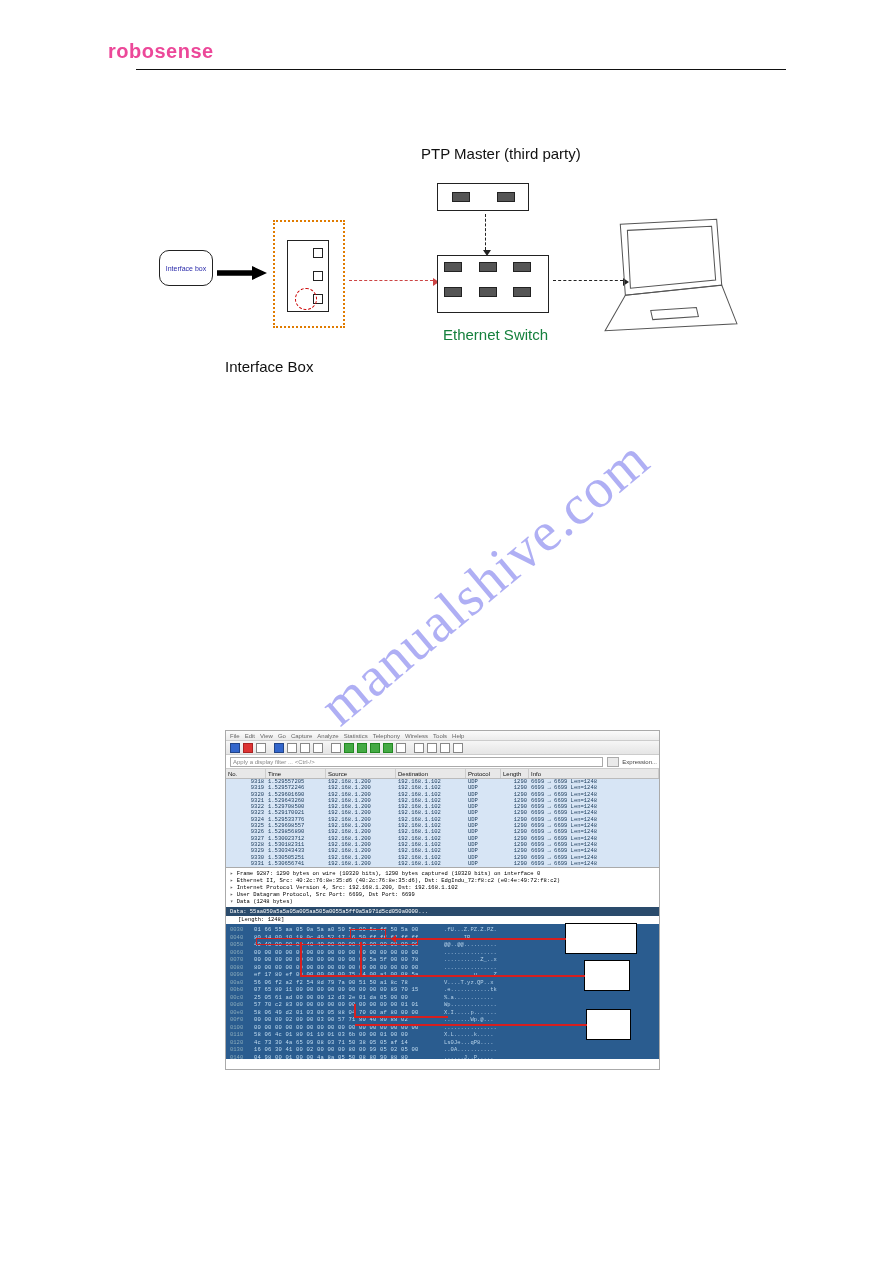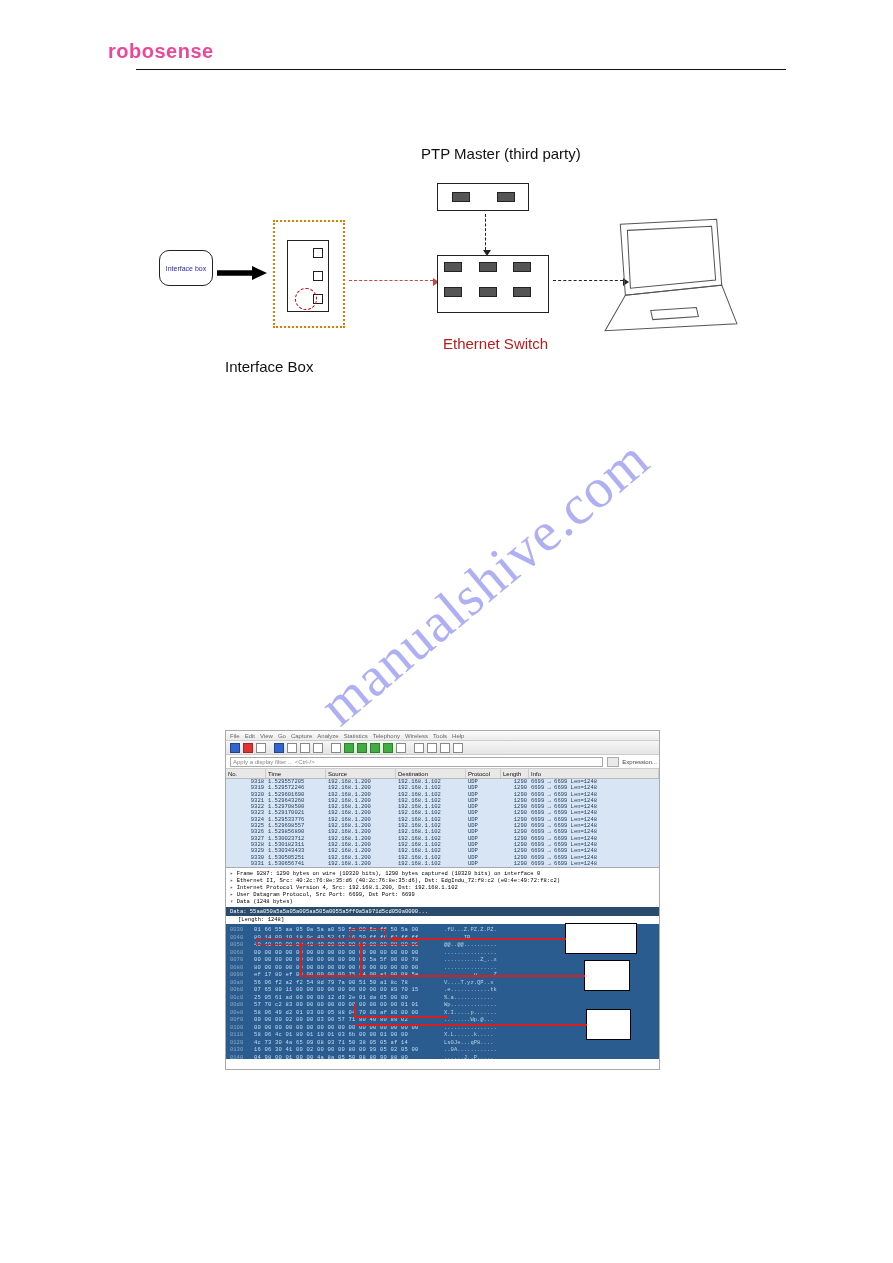--- a/index.html
+++ b/index.html
@@ -52,24 +52,24 @@
   }
   .ifbox-label {
     position: absolute;
     top: 248px;
     left: 90px;
     font-size: 15px;
     color: #111;
   }
   .switch-label {
     position: absolute;
-    top: 225px;
+    top: 216px;
     left: 308px;
     font-size: 15px;
-    color: #b91c1c;
+    color: #15803d;
     text-align: right;
   }
   
   .ptp-master {
     position: absolute;
     top: 73px; left: 302px;
     width: 92px; height: 28px;
     border: 1.5px solid #222;
     background: #fff;
     display: flex; justify-content: space-around; align-items: center;

